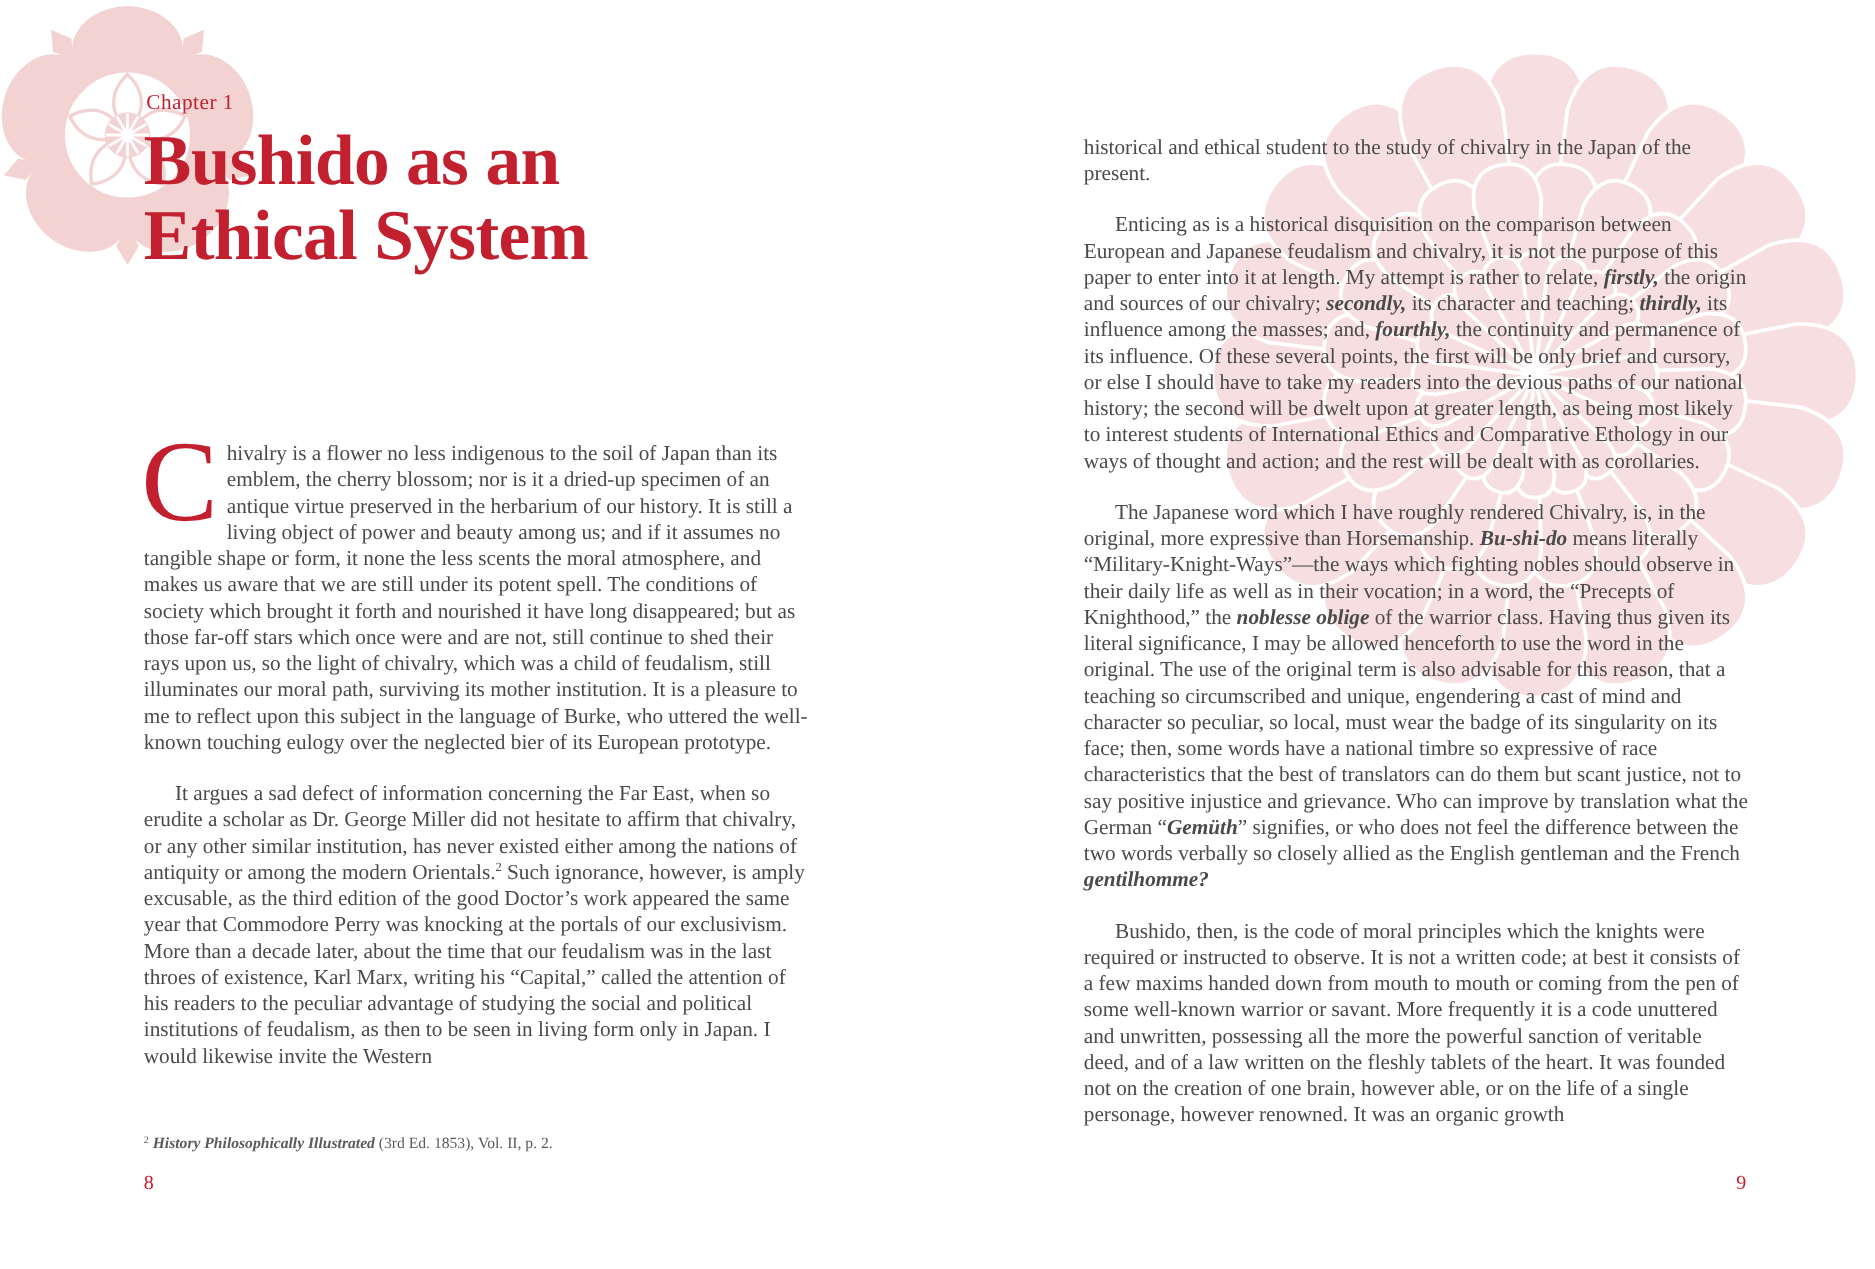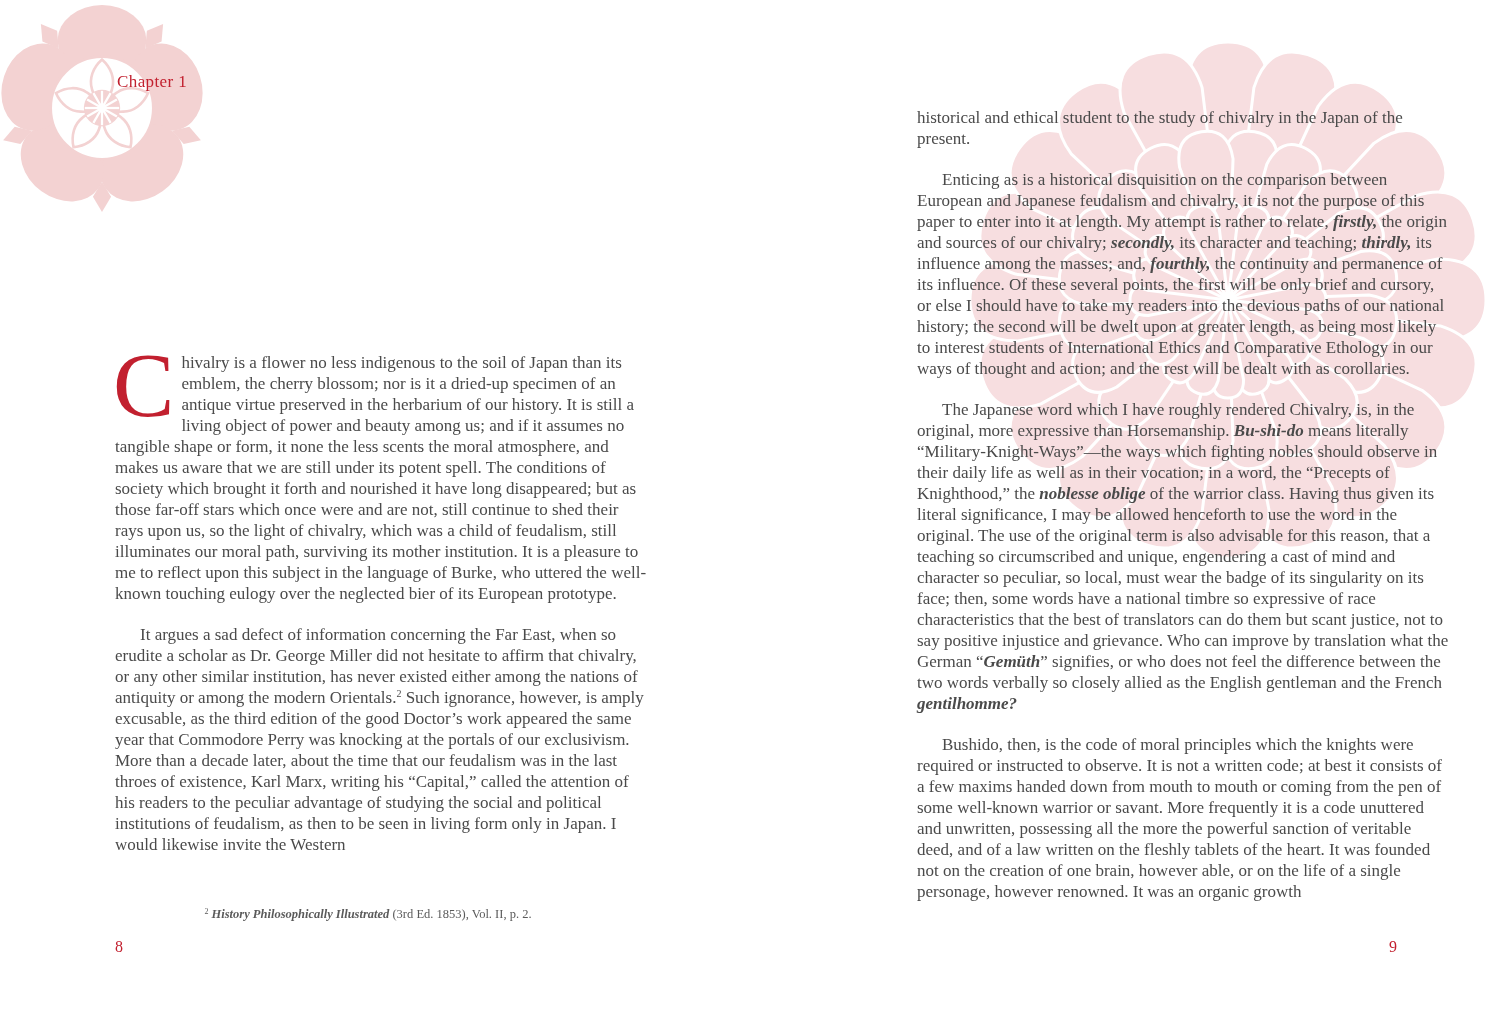--- a/index.html
+++ b/index.html
@@ -14,27 +14,27 @@
   .spread{
     position:relative;width:1500px;height:988px;background:#ffffff;overflow:hidden;
     font-family:"Liberation Serif","DejaVu Serif",serif;
   }
   .crest{position:absolute;left:-4px;top:2px;width:212px;height:212px;z-index:0;}
   .mum{position:absolute;left:963px;top:35px;width:530px;height:530px;z-index:0;}
   .chapter-block{position:absolute;left:115px;top:72px;z-index:1;}
   .chapter-label{color:var(--accent);font-size:17px;letter-spacing:.4px;margin:0 0 7px 2px;}
   .title{color:var(--accent);font-size:57px;line-height:60px;font-weight:bold;margin:0;letter-spacing:-0.5px;}
   .left-body{position:absolute;left:115px;top:352px;width:532px;z-index:1;}
-  .right-body{position:absolute;left:917px;top:107px;width:532px;z-index:1;}
+  .right-body{position:absolute;left:867px;top:107px;width:532px;z-index:1;}
   .para{margin:0 0 20px;color:var(--body);font-size:17px;line-height:21px;text-align:left;}
   .para.indent{text-indent:25px;}
   .para em,.footnote em{font-style:italic;font-weight:bold;}
   sup{font-size:10px;line-height:0;vertical-align:6px;}
   .dropcap{float:left;color:var(--accent);font-size:92px;line-height:64px;height:63px;margin:1px 7px 0 -2px;font-weight:normal;}
-  .footnote{position:absolute;left:102px;top:906px;width:532px;font-size:12.5px;line-height:16px;color:var(--foot);z-index:1;text-align:center;}
+  .footnote{position:absolute;left:115px;top:906px;width:532px;font-size:12.5px;line-height:16px;color:var(--foot);z-index:1;}
   .footnote sup{font-size:8px;vertical-align:4px;}
   .pagenum{position:absolute;top:938px;color:var(--accent);font-size:16px;z-index:1;}
   .pagenum-left{left:115px;}
   .pagenum-right{left:865px;width:532px;text-align:right;}
 </style>
 </head>
 <body>
 
 <div class="spread">
 
@@ -137,20 +137,24 @@
         <path d="M0,0 L-41,-210 Q-41,-258 0,-258 Q41,-258 41,-210 Z" transform="rotate(270) scale(0.38)" vector-effect="non-scaling-stroke"></path>
         <path d="M0,0 L-41,-210 Q-41,-258 0,-258 Q41,-258 41,-210 Z" transform="rotate(288) scale(0.38)" vector-effect="non-scaling-stroke"></path>
         <path d="M0,0 L-41,-210 Q-41,-258 0,-258 Q41,-258 41,-210 Z" transform="rotate(306) scale(0.38)" vector-effect="non-scaling-stroke"></path>
         <path d="M0,0 L-41,-210 Q-41,-258 0,-258 Q41,-258 41,-210 Z" transform="rotate(324) scale(0.38)" vector-effect="non-scaling-stroke"></path>
         <path d="M0,0 L-41,-210 Q-41,-258 0,-258 Q41,-258 41,-210 Z" transform="rotate(342) scale(0.38)" vector-effect="non-scaling-stroke"></path>
       </g>
   </svg>
 
   <header class="chapter-block">
     <div class="chapter-label">Chapter 1</div>
+    <h1 class="title">
+      <span>Bushido as an</span><br>
+      <span>Ethical System</span>
+    </h1>
   </header>
 
   <section class="left-body">
       <p class="para"><span class="dropcap">C</span>hivalry is a flower no less indigenous to the soil of Japan than its emblem, the cherry blossom; nor is it a dried-up specimen of an antique virtue preserved in the herbarium of our history. It is still a living object of power and beauty among us; and if it assumes no tangible shape or form, it none the less scents the moral atmosphere, and makes us aware that we are still under its potent spell. The conditions of society which brought it forth and nourished it have long disappeared; but as those far-off stars which once were and are not, still continue to shed their rays upon us, so the light of chivalry, which was a child of feudalism, still illuminates our moral path, surviving its mother institution. It is a pleasure to me to reflect upon this subject in the language of Burke, who uttered the well-known touching eulogy over the neglected bier of its European prototype.</p>
       <p class="para indent">It argues a sad defect of information concerning the Far East, when so erudite a scholar as Dr. George Miller did not hesitate to affirm that chivalry, or any other similar institution, has never existed either among the nations of antiquity or among the modern Orientals.<sup>2</sup> Such ignorance, however, is amply excusable, as the third edition of the good Doctor’s work appeared the same year that Commodore Perry was knocking at the portals of our exclusivism. More than a decade later, about the time that our feudalism was in the last throes of existence, Karl Marx, writing his “Capital,” called the attention of his readers to the peculiar advantage of studying the social and political institutions of feudalism, as then to be seen in living form only in Japan. I would likewise invite the Western</p>
     </section>
 
   <aside class="footnote"><sup>2</sup> <em>History Philosophically Illustrated</em> (3rd Ed. 1853), Vol. II, p. 2.</aside>
 
   <div class="pagenum pagenum-left">8</div>

